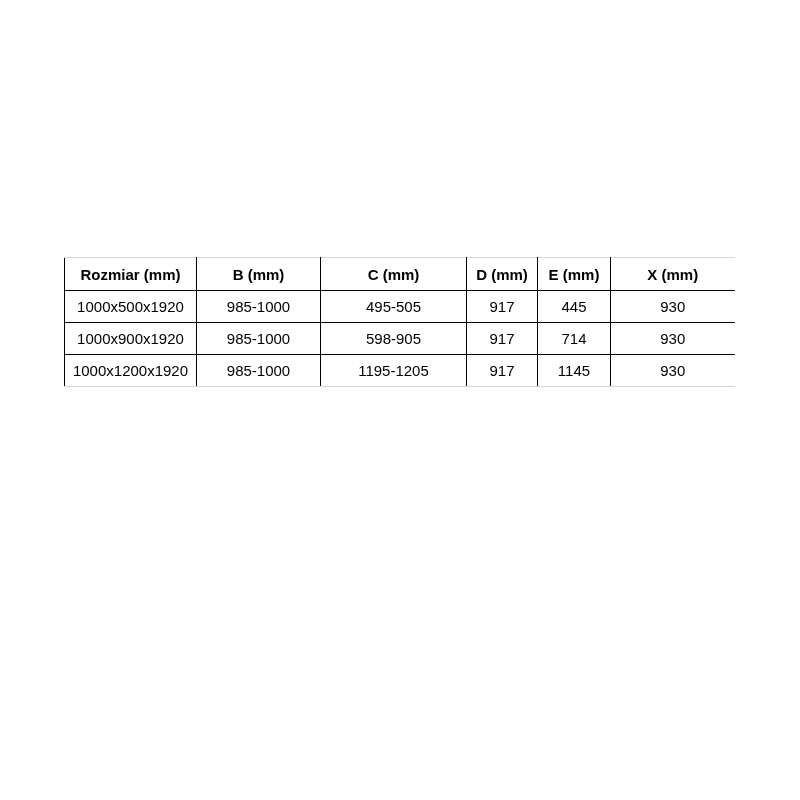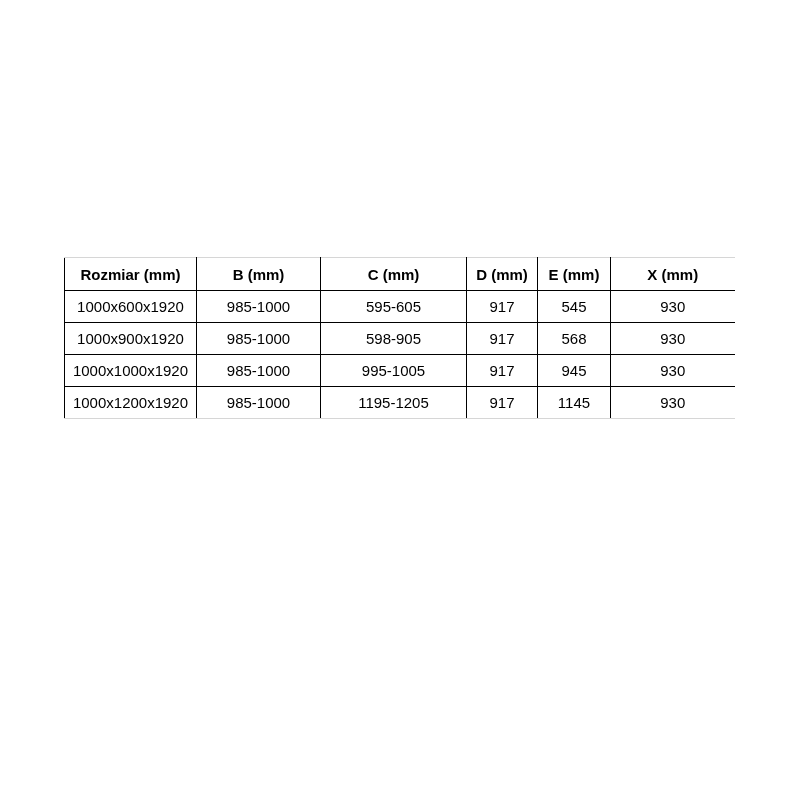--- a/index.html
+++ b/index.html
@@ -80,41 +80,33 @@
         <th>Rozmiar (mm)</th>
         <th>B (mm)</th>
         <th>C (mm)</th>
         <th>D (mm)</th>
         <th>E (mm)</th>
         <th>X (mm)</th>
       </tr>
     </thead>
     <tbody>
         <tr>
-          <td>1000x600x1920</td>
+          <td>1000x500x1920</td>
           <td>985-1000</td>
-          <td>595-605</td>
+          <td>495-505</td>
           <td>917</td>
-          <td>545</td>
+          <td>445</td>
           <td>930</td>
         </tr>
         <tr>
           <td>1000x900x1920</td>
           <td>985-1000</td>
           <td>598-905</td>
           <td>917</td>
-          <td>568</td>
-          <td>930</td>
-        </tr>
-        <tr>
-          <td>1000x1000x1920</td>
-          <td>985-1000</td>
-          <td>995-1005</td>
-          <td>917</td>
-          <td>945</td>
+          <td>714</td>
           <td>930</td>
         </tr>
         <tr>
           <td>1000x1200x1920</td>
           <td>985-1000</td>
           <td>1195-1205</td>
           <td>917</td>
           <td>1145</td>
           <td>930</td>
         </tr>

